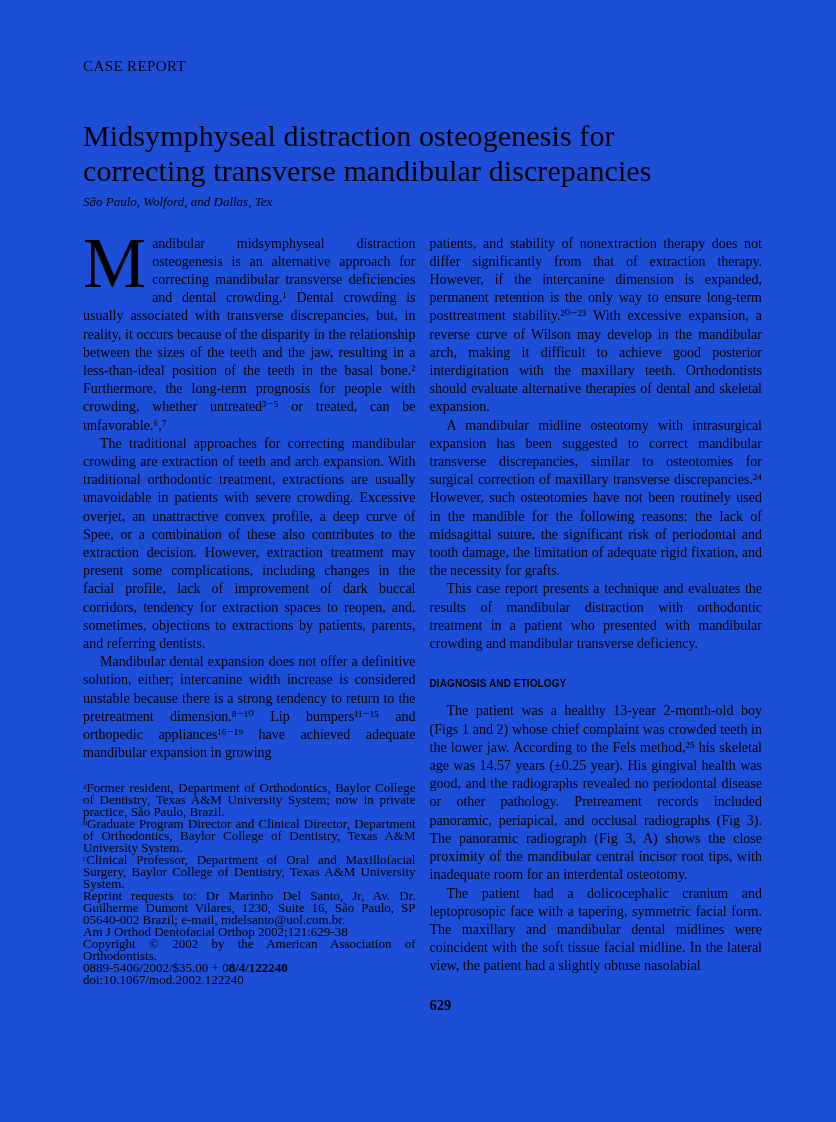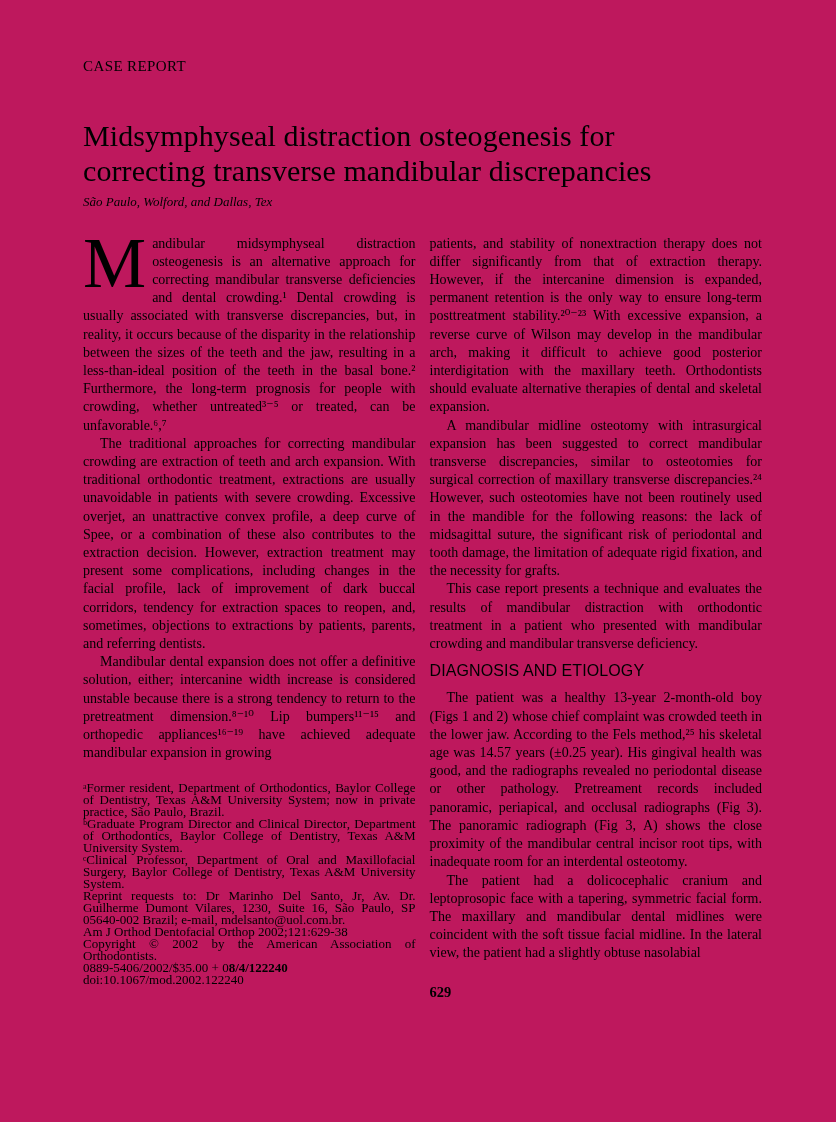--- a/index.html
+++ b/index.html
@@ -1,20 +1,20 @@
 <!DOCTYPE html>
 <html><head>
 <meta charset="utf-8">
 <style>
   html, body { margin: 0; padding: 0; background: #ffffff; }
   .page {
     position: relative;
     width: 836px;
     height: 1122px;
-    background: #be185d;
+    background: #1d4ed8;
     box-sizing: border-box;
     padding: 58px 39px 30px 83px;
     font-family: "Liberation Serif", "DejaVu Serif", "DejaVu Sans", serif;
     color: #000000;
     overflow: hidden;
   }
   .kicker {
     font-size: 15px;
     letter-spacing: 0.4px;
     font-weight: normal;
@@ -55,23 +55,23 @@
   .col p.no-indent { text-indent: 0; }
   .dropcap {
     float: left;
     font-size: 71px;
     line-height: 0.76;
     margin: 2px 6px 0 0;
     font-weight: normal;
   }
   .section-heading {
     font-family: "Liberation Sans", "DejaVu Sans", sans-serif;
-    font-weight: normal;
-    font-size: 16px;
-    margin: 9px 0 9px 0;
+    font-weight: bold;
+    font-size: 10px;
+    margin: 22px 0 9px 0;
     text-align: left;
     letter-spacing: 0.1px;
   }
   .footnotes {
     margin-top: 20px;
     font-size: 13px;
     line-height: 12px;
     text-align: justify;
   }
   .footnotes > div { margin: 0; }

